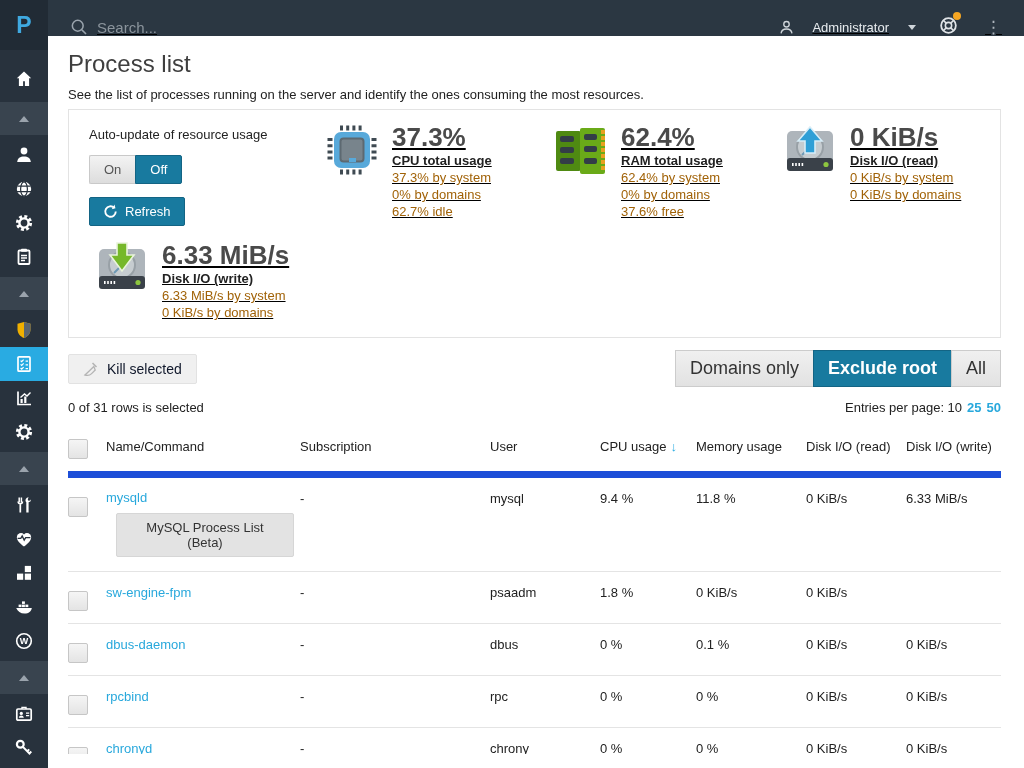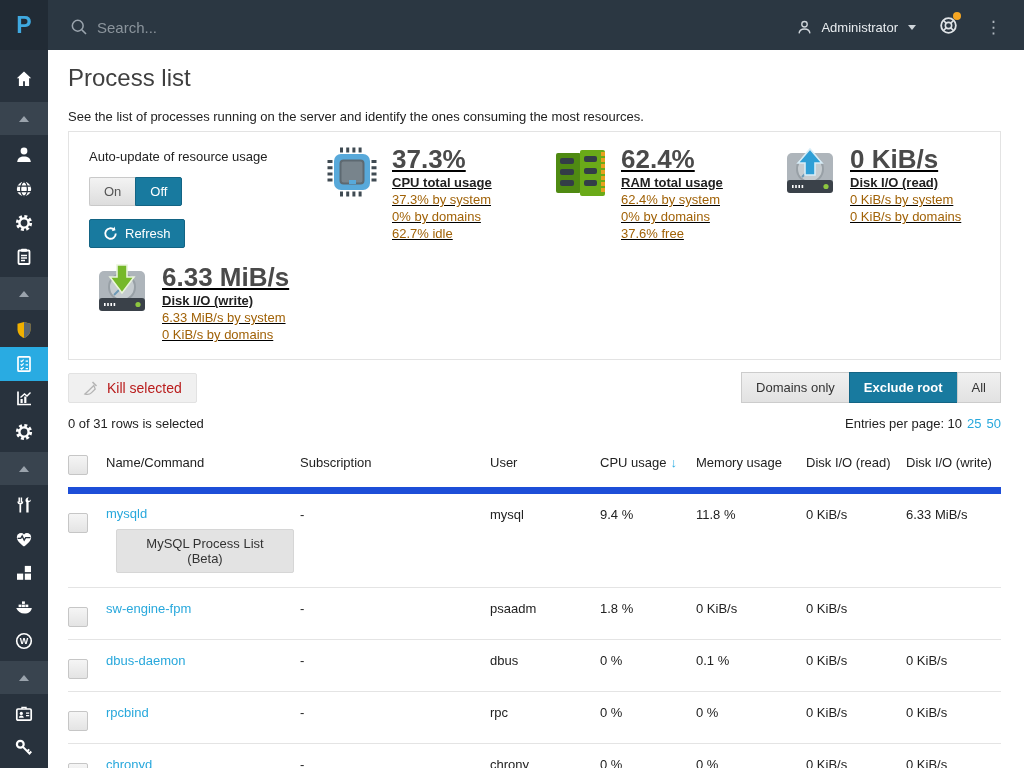--- a/index.html
+++ b/index.html
@@ -1,70 +1,70 @@
 <!DOCTYPE html>
 <html><head>
 <meta charset="utf-8">
 <style>
   * { margin:0; padding:0; box-sizing:border-box; }
   html,body { width:1024px; height:768px; overflow:hidden; font-family:"Liberation Sans",sans-serif; background:#fff; }
 
   
-  .topbar { position:absolute; left:48px; top:0; width:976px; height:54px; background:#2b3742; display:flex; align-items:center; }
+  .topbar { position:absolute; left:48px; top:0; width:976px; height:54px; background:#2b3742; display:flex; align-items:center;text-decoration:underline; }
   .search-wrap { display:flex; align-items:center; gap:9px; margin-left:22px; flex:1; }
   .search-input { background:transparent; border:none; outline:none; color:#cdd4da; font-size:15px; width:300px; font-family:"Liberation Sans",sans-serif; }
   .search-input::placeholder { color:#8b949c; }
   .tb-right { display:flex; align-items:center; gap:22px; margin-right:18px; }
-  .tb-user { display:flex; align-items:center; gap:8px; color:#e8ecef; font-size:13px; cursor:pointer; }
+  .tb-user { display:flex; align-items:center; gap:17px; color:#e8ecef; font-size:13px; cursor:pointer; }
   .caret-down { display:inline-block; width:0; height:0; border-left:4px solid transparent; border-right:4px solid transparent; border-top:5px solid #cfd5da; margin-left:2px; }
   .help-wrap { position:relative; cursor:pointer; }
   .help-dot { position:absolute; right:-2px; top:-3px; width:8px; height:8px; border-radius:50%; background:#f5a623; }
   .kebab { color:#aeb6bd; font-size:17px; letter-spacing:0; cursor:pointer; padding:0 4px; }
 
   
   .sidebar { position:absolute; left:0; top:0; width:48px; height:768px; background:#28323d; }
   .logo { width:48px; height:50px; background:#212b35; color:#3fa9e0; font-size:23px; font-weight:bold; display:flex; align-items:center; justify-content:center; }
   .snav { display:flex; flex-direction:column; padding-top:9px; }
   .sitem { width:48px; height:34px; display:flex; align-items:center; justify-content:center; cursor:pointer; }
   .sitem.first { height:40px; }
   .sdiv { width:48px; height:33px; background:#39444f; display:flex; align-items:center; justify-content:center; cursor:pointer; margin:3px 0; }
   .sdiv .up { width:0; height:0; border-left:5px solid transparent; border-right:5px solid transparent; border-bottom:6px solid #9aa3ac; }
   .sitem.active { background:#29abe2; }
   .flyout { position:absolute; left:48px; top:368px; width:12px; height:34px; background:#39444f; border-radius:0 3px 3px 0; display:flex; align-items:center; justify-content:center; cursor:pointer; }
   .flyout .tri { width:0; height:0; border-top:5px solid transparent; border-bottom:5px solid transparent; border-left:6px solid #fff; }
 
   
-  .main { position:absolute; left:48px; top:50px; width:976px; height:718px; background:#fff; padding:0 23px 0 20px; overflow:hidden; }
+  .main { position:absolute; left:48px; top:36px; width:976px; height:718px; background:#fff; padding:0 23px 0 20px; overflow:hidden; }
   .page-title { margin-top:14px; font-size:24px; line-height:28px; color:#3f3f3f; font-weight:500; }
-  .page-desc { margin-top:16px; font-size:13px; line-height:18px; color:#222; }
+  .page-desc { margin-top:8px; font-size:13px; line-height:18px; color:#222; }
 
   
   .panel { margin-top:5px; border:1px solid #e3e3e3; padding:12px 20px 16px; }
   .panel-grid { display:grid; grid-template-columns:235px 229px 229px 1fr; grid-row-gap:14px; }
   .stat { display:flex; gap:12px;text-decoration:underline; }
   .stat-icon { width:56px; height:56px; flex:0 0 56px; }
   .stat-val { font-size:26px; line-height:30px; font-weight:bold; color:#4a4a4a; }
   .stat-label { font-size:13px; line-height:17px; font-weight:bold; color:#222; }
   .stat-line { font-size:13px; line-height:17px; color:#a16207; }
   .au-label { font-size:13px; color:#222; margin:5px 0 13px; }
   .toggle { display:inline-flex; }
   .tg-btn { font-size:13px; padding:6px 14px; cursor:pointer; }
   .tg-on { background:#e9e9e9; color:#555; border-radius:2px 0 0 2px; background:linear-gradient(#f3f3f3,#ddd); border:1px solid #c9c9c9; border-right:none;text-align:right; }
   .tg-off { background:#187a9f; color:#fff; border-radius:0 2px 2px 0; border:1px solid #136484; }
   .refresh-btn { margin-top:13px; display:inline-flex; align-items:center; gap:7px; background:#187a9f; border:1px solid #136484; color:#fff; font-size:13px; padding:6px 13px; border-radius:2px; cursor:pointer; }
 
   
   .toolbar { margin-top:12px; display:flex; justify-content:space-between; align-items:center; }
-  .kill-btn { display:inline-flex; align-items:center; gap:8px; background:#f0f0f0; border:1px solid #e2e2e2; color:#b91c1c; font-size:14px; padding:6px 14px; border-radius:2px; cursor:default; }
+  .kill-btn { display:inline-flex; align-items:center; gap:8px; background:#f0f0f0; border:1px solid #e2e2e2; color:#0f172a; font-size:14px; padding:6px 14px; border-radius:2px; cursor:default; }
   .filters { display:flex; }
-  .f-btn { font-size:13px; padding:7px 14px; cursor:pointer; background:linear-gradient(#f0f0f0,#e2e2e2); border:1px solid #ccc; border-right:none; color:#333; }
+  .f-btn { font-size:18px; padding:7px 14px; cursor:pointer; background:linear-gradient(#f0f0f0,#e2e2e2); border:1px solid #ccc; border-right:none; color:#333; }
   .f-btn:last-child { border-right:1px solid #ccc; }
   .f-btn.active { background:#187a9f; color:#fff; border-color:#136484; font-weight:bold; }
   .sel-row { margin-top:13px; display:flex; justify-content:space-between; font-size:13px; color:#222; }
-  .per-page a { color:#28a8dc; text-decoration:none; margin-left:5px; cursor:pointer; }
+  .per-page a { color:#28a8dc; text-decoration:none; margin-left:5px; cursor:pointer;font-weight:bold; }
 
   
   .ptable { margin-top:12px; }
   .trow { display:grid; grid-template-columns:38px 194px 190px 110px 96px 110px 100px 1fr; align-items:start; border-bottom:1px solid #e4e4e4; font-size:13px; color:#222; }
   .thead { border-bottom:7px solid #1d4ed8; }
   .thead .cell { padding-top:12px; padding-bottom:12px; }
   .cell { padding:12px 6px 12px 0; }
   .cb { width:20px; height:20px; border:1px solid #c6c6c6; border-radius:2px; background:linear-gradient(#f5f5f5,#e4e4e4); margin-top:6px; cursor:pointer; }
   .thead .cb { margin-top:0; }
   .body-row { min-height:43px; }

